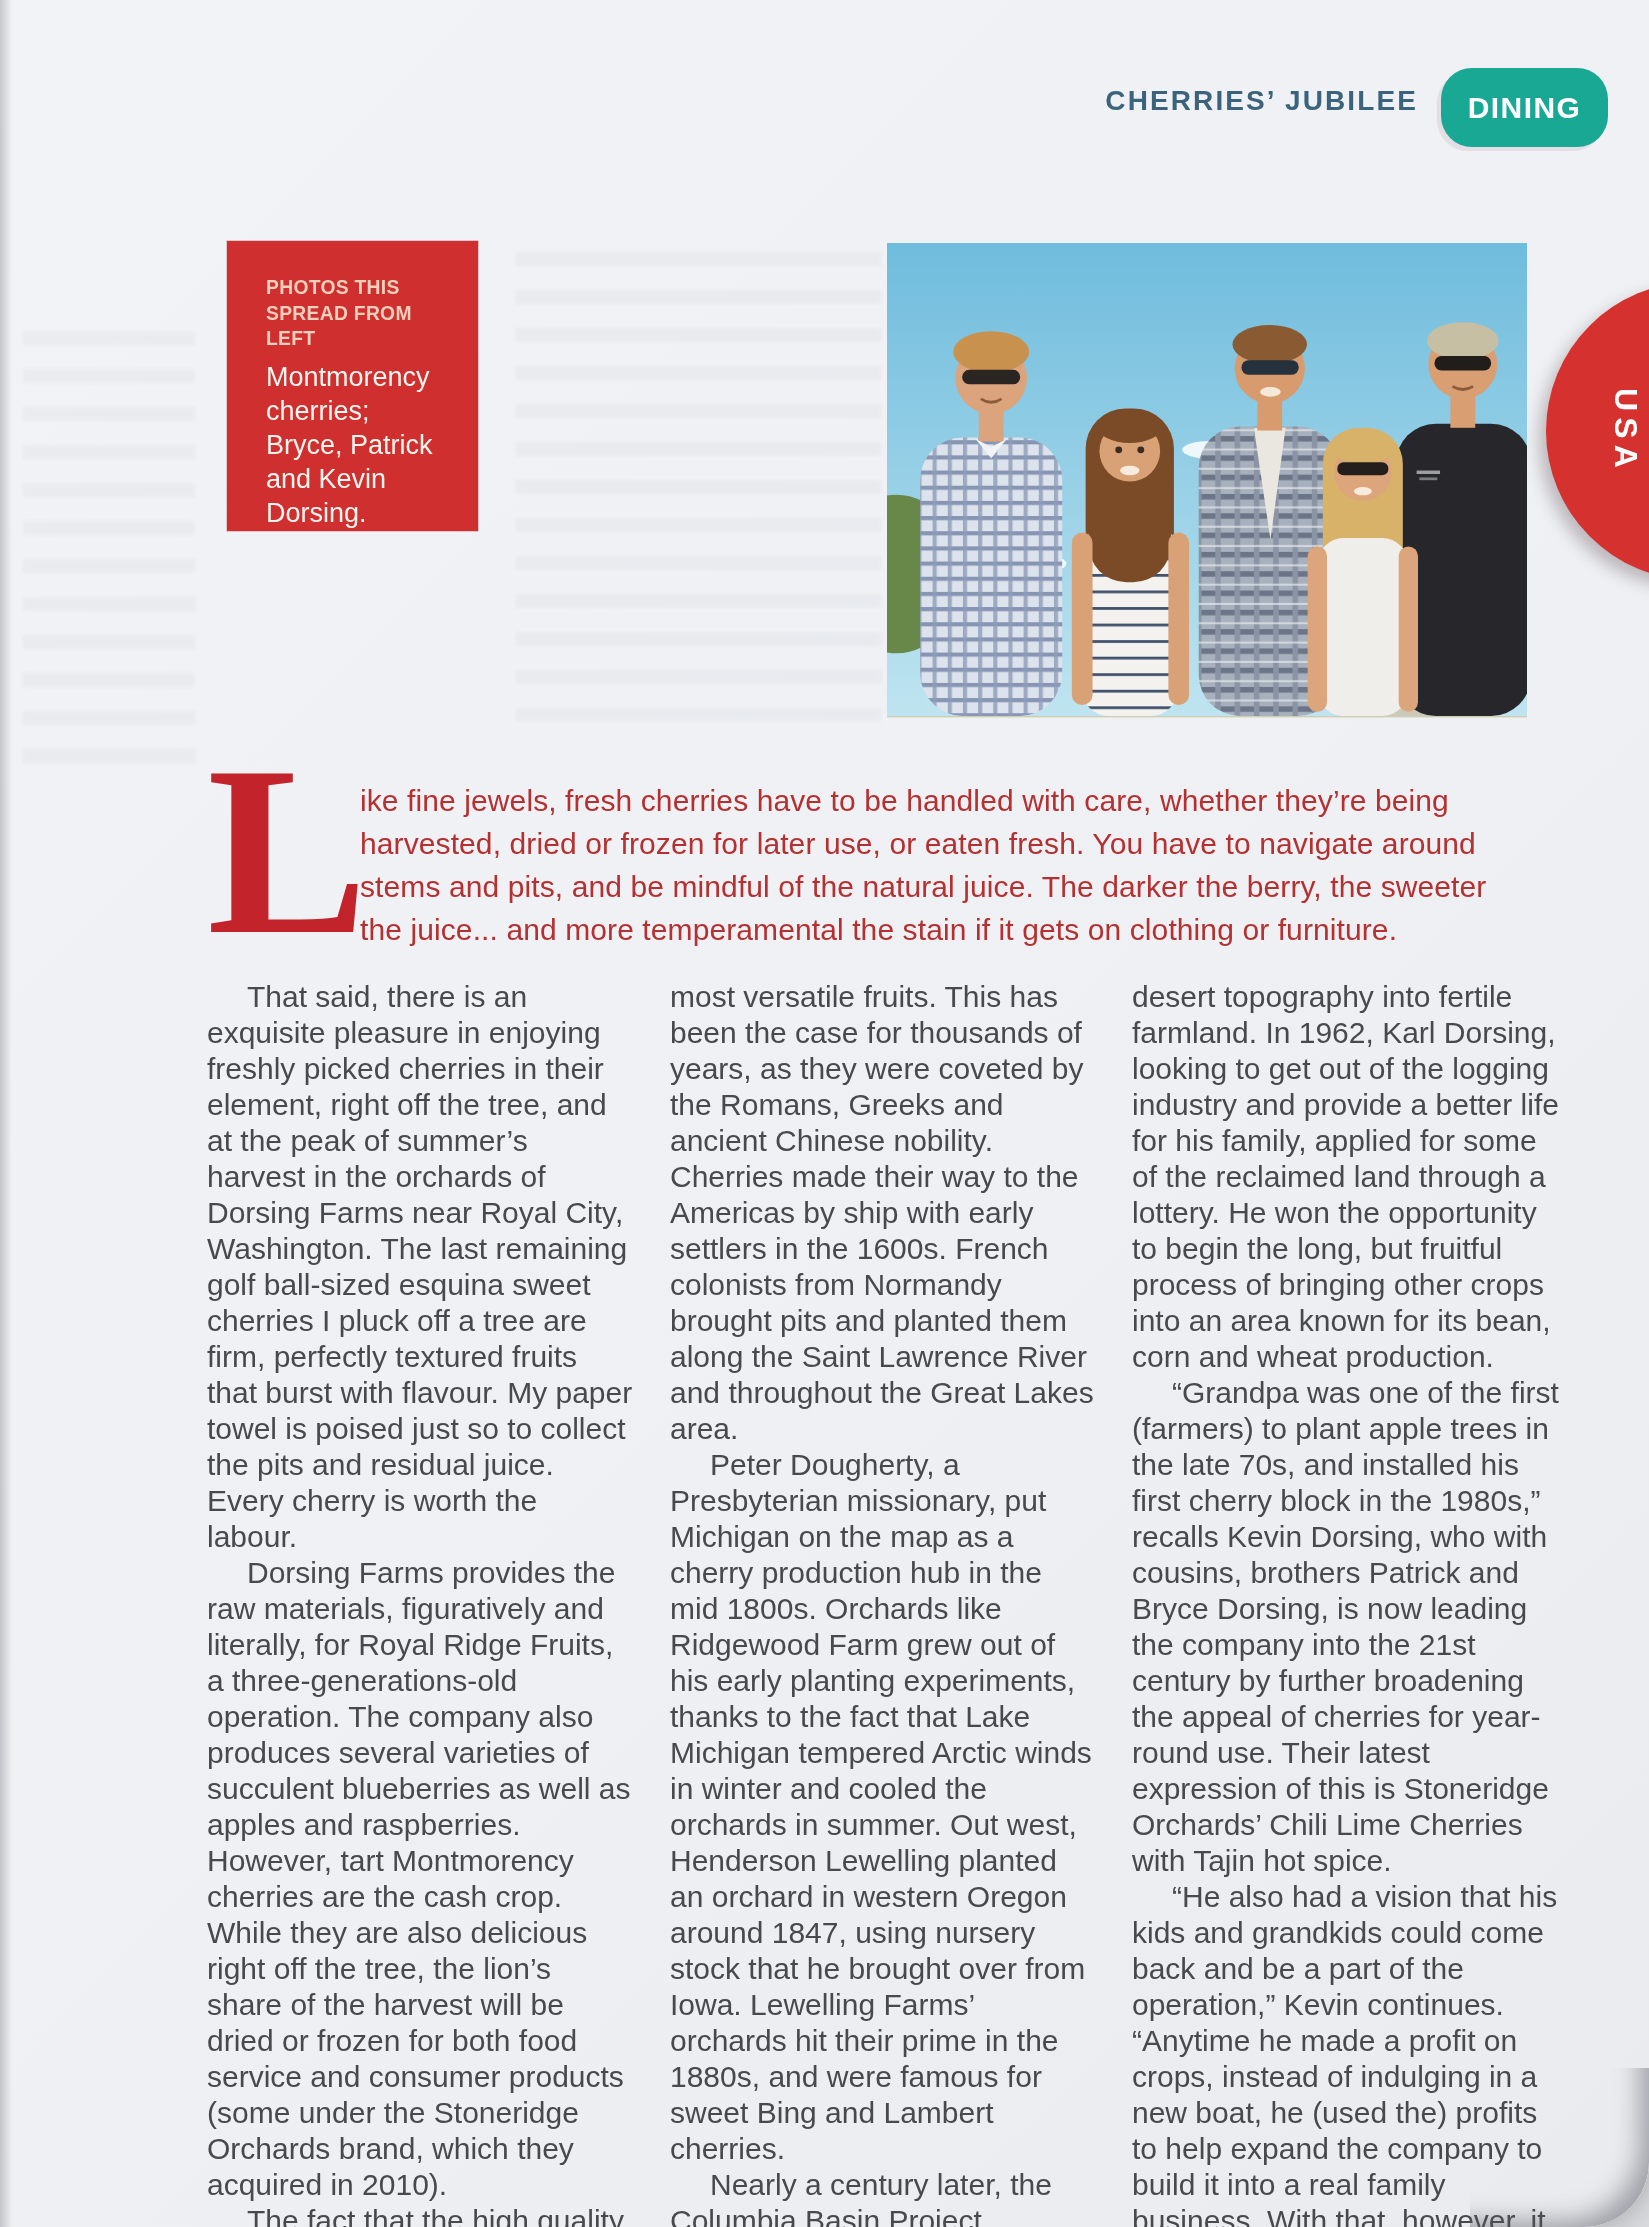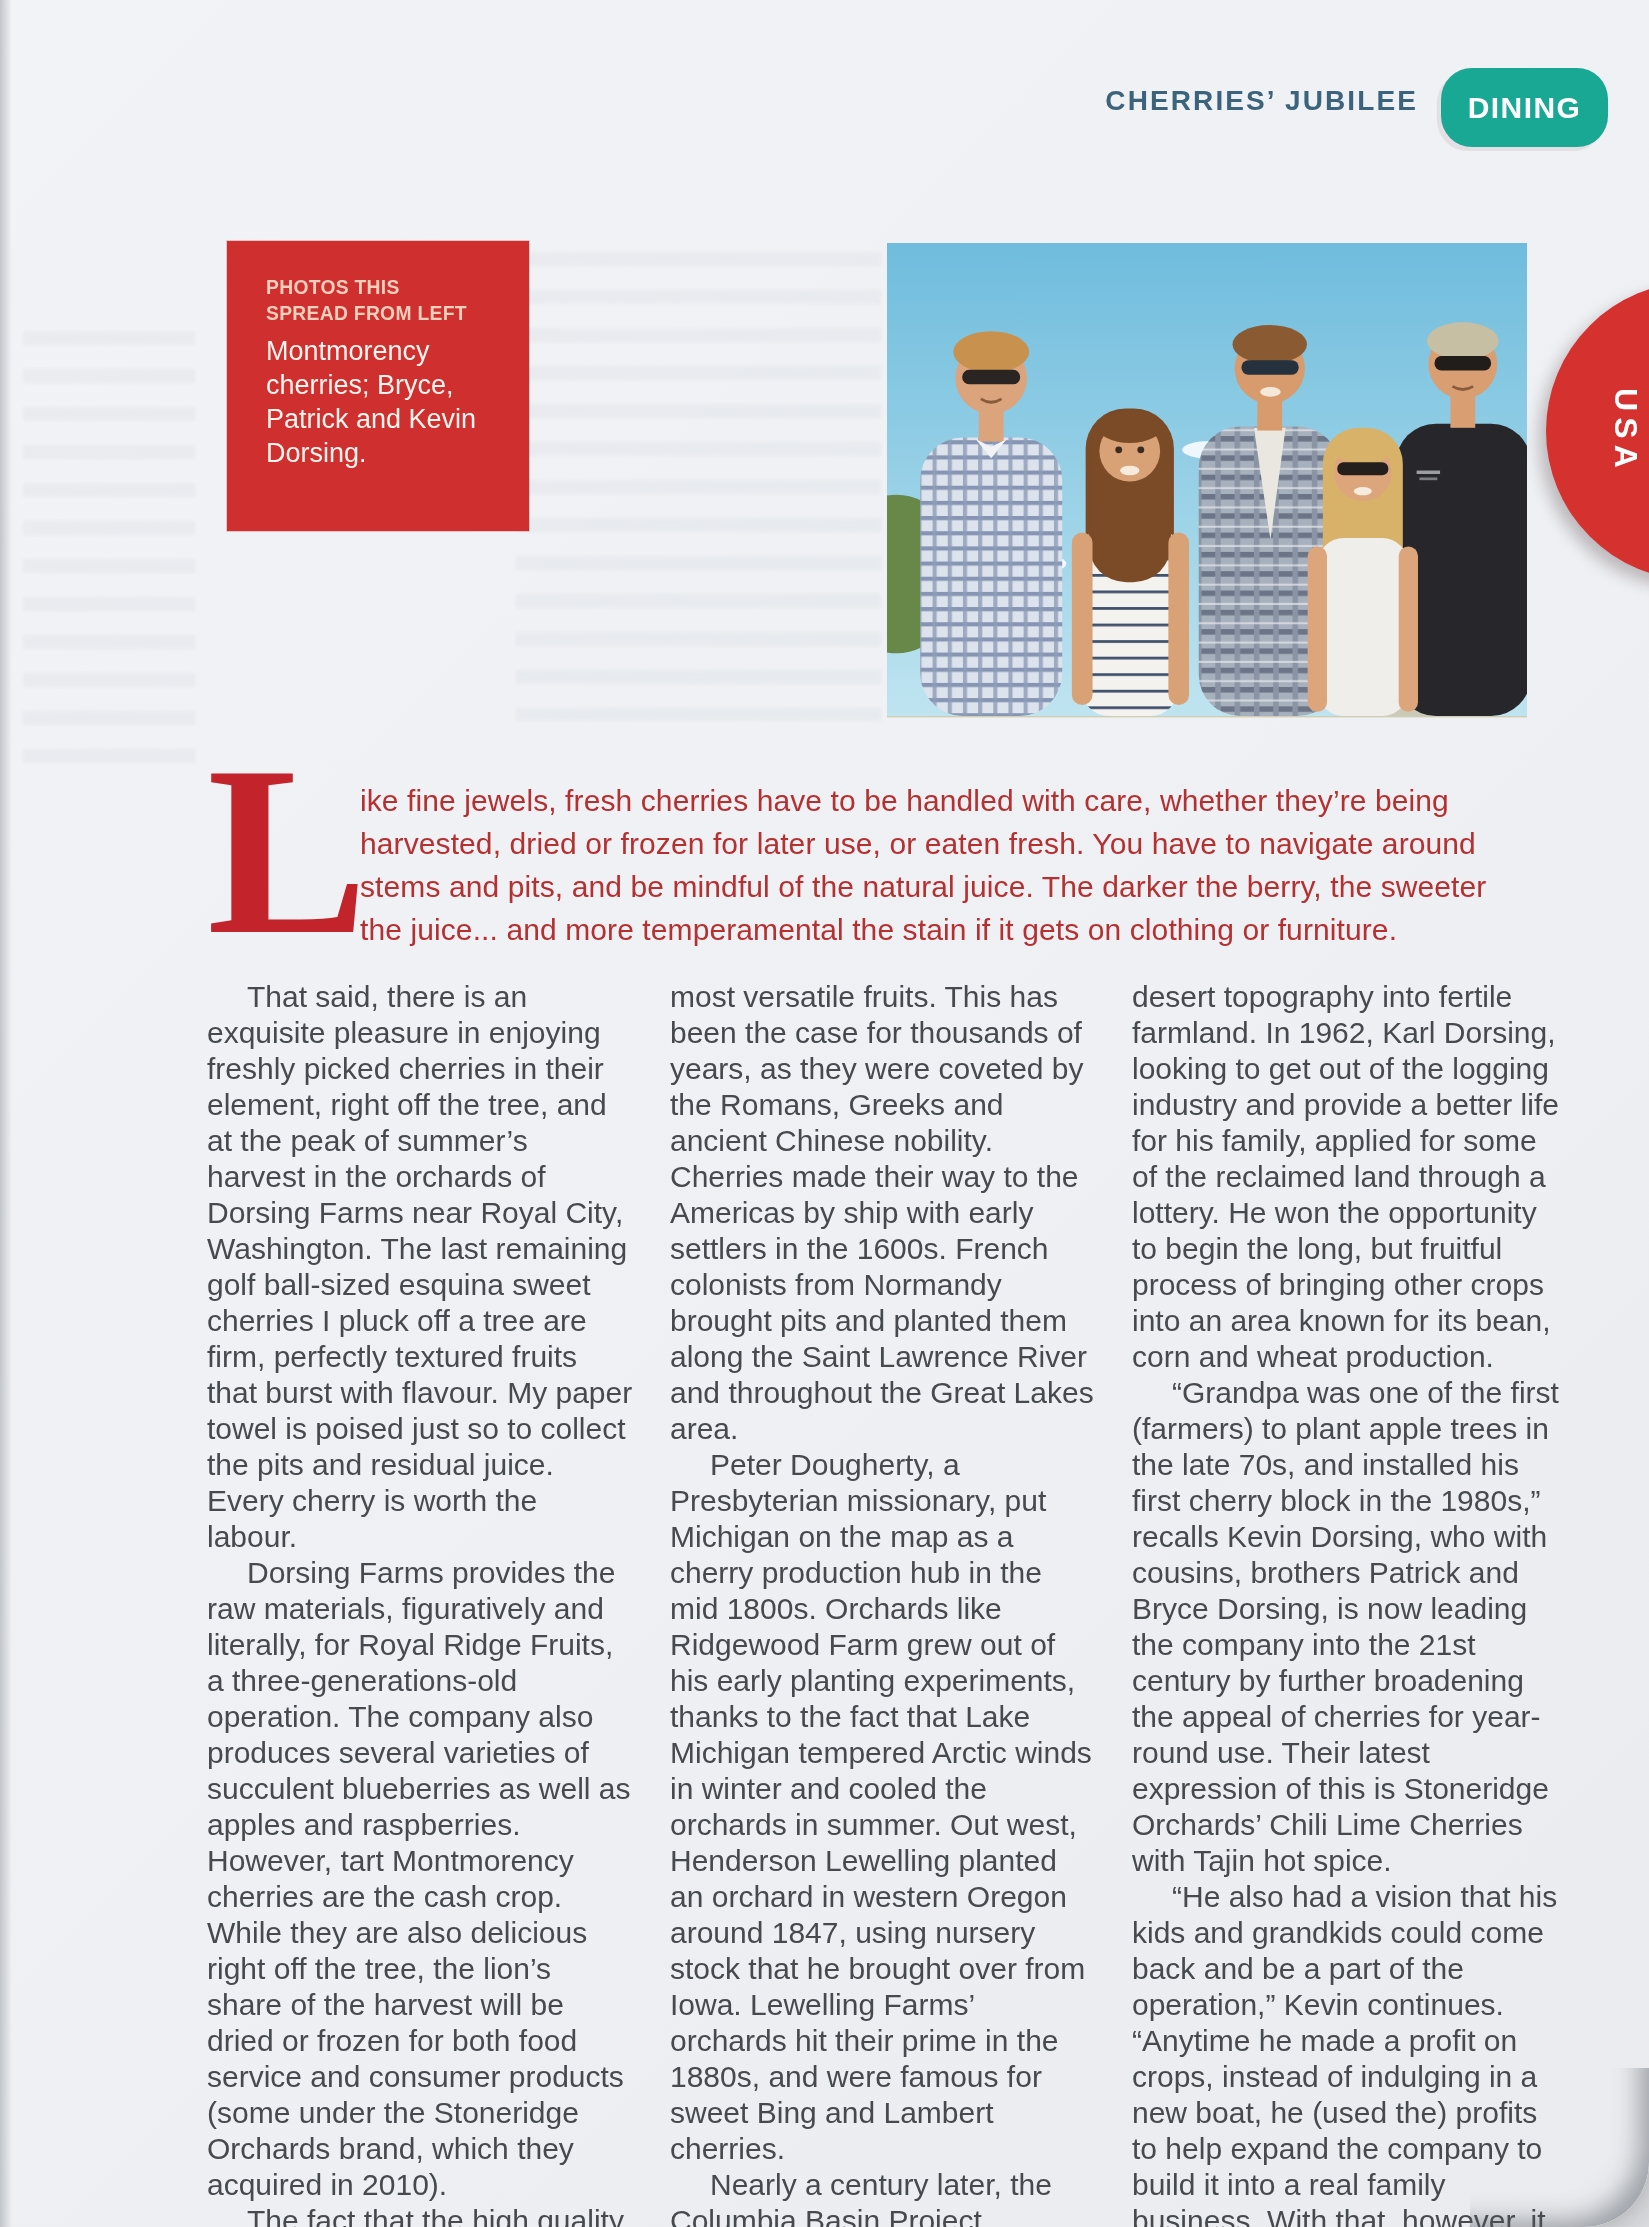--- a/index.html
+++ b/index.html
@@ -46,21 +46,21 @@
     border-radius:50%; background:#d5312f;
     box-shadow:-6.9px 8.3px 15px rgba(60,40,45,.28);
   }
   .usa-tab .usa-label {
     position:absolute; left:36px; top:50%;
     transform:translateY(-50%) rotate(90deg);
     color:#fff; font-size:32px; font-weight:700; letter-spacing:6.2px;
   }
   
   .caption-box {
-    position:absolute; left:227px; top:241px; width:302px; height:290px;
+    position:absolute; left:227px; top:241px; width:251px; height:290px;
     background:#d02f2f; box-sizing:border-box;
     padding:34px 25px 0 39px;
     box-shadow:0 0 0 0.7px rgba(190,60,60,.35);
   }
   .caption-label {
     font-size:19.3px; font-weight:700; letter-spacing:0.3px;
     line-height:25.5px; color:#f3cfbc;
   }
   .caption-text {
     margin-top:8.3px; font-size:27px; font-weight:400;

